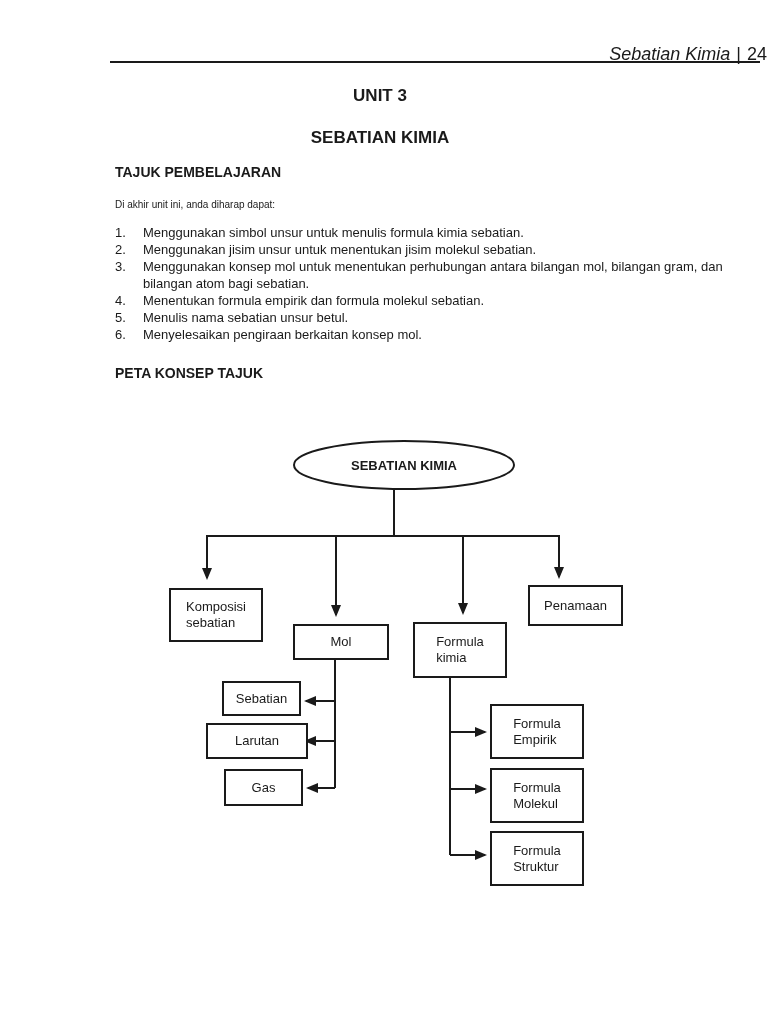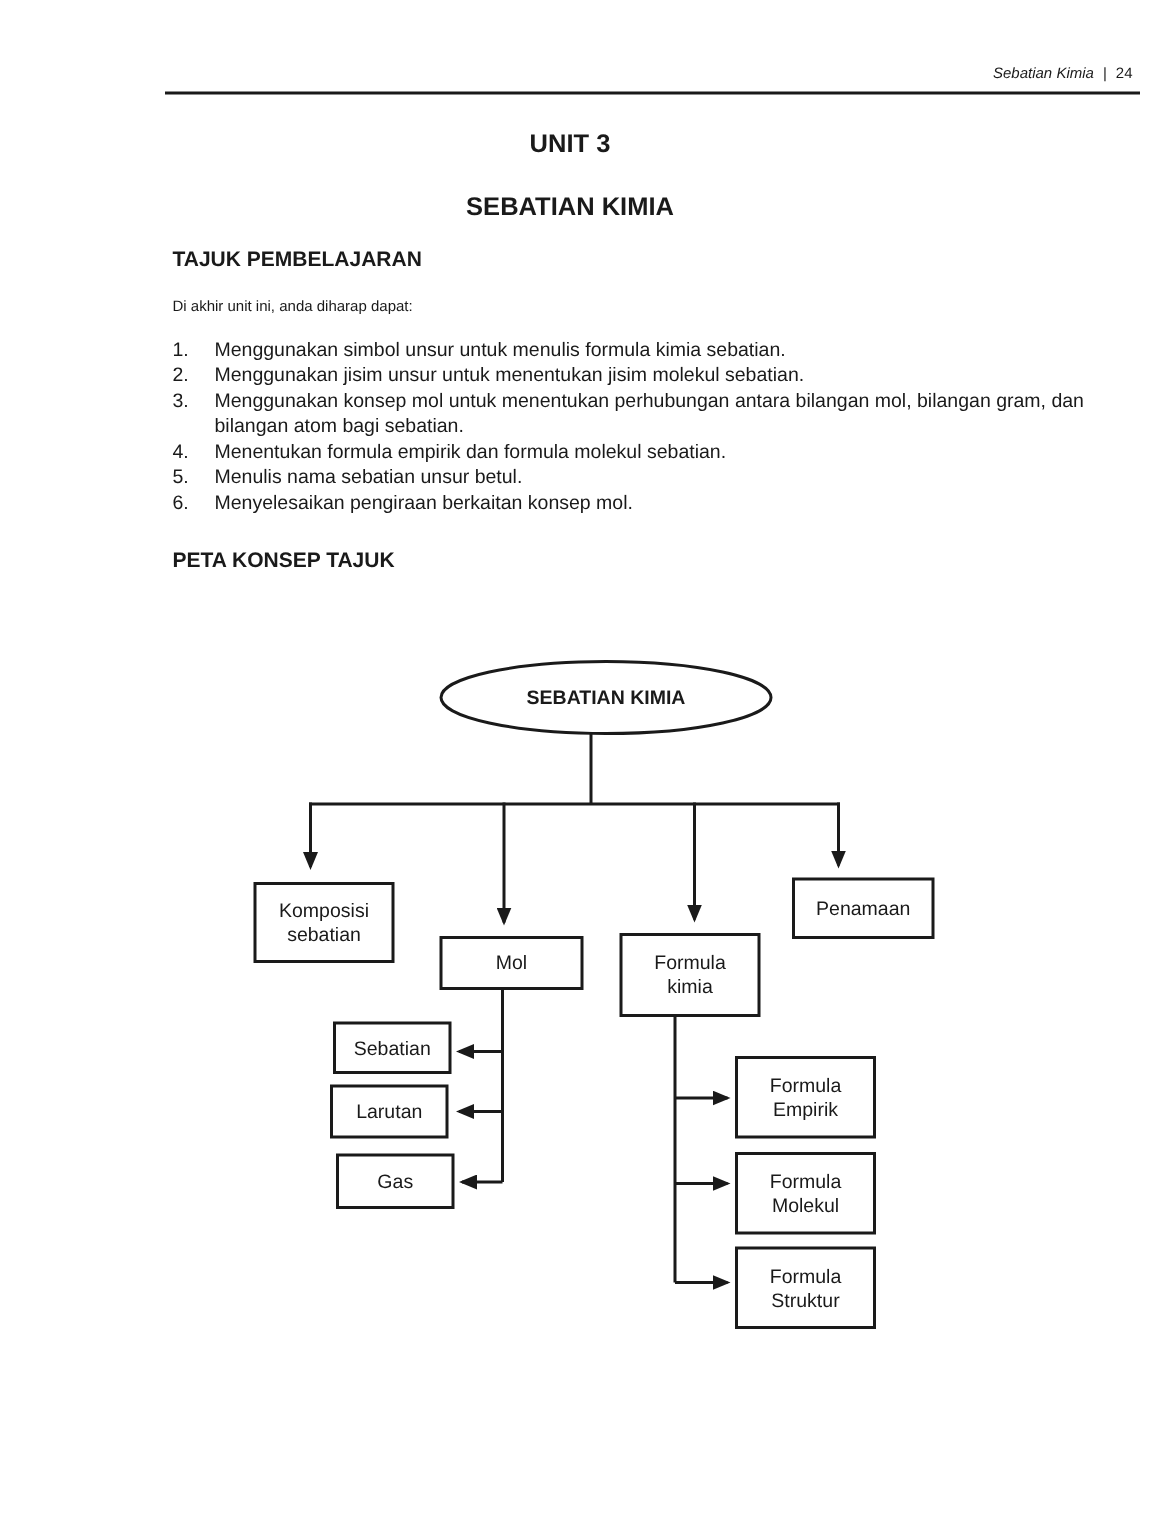--- a/index.html
+++ b/index.html
@@ -2,21 +2,21 @@
 <html><head>
 <meta charset="utf-8">
 <style>
   html,body{margin:0;padding:0}
   body{
     width:768px;height:1024px;background:#ffffff;position:relative;
     font-family:"Liberation Sans",sans-serif;color:#1a1a1a;overflow:hidden;
   }
   .abs{position:absolute}
   
-  .header-text{top:44px;right:13px;font-size:10px;white-space:nowrap}
+  .header-text{top:44px;right:1px;font-size:18px;white-space:nowrap}
   .header-text .it{font-style:italic}
   .header-text .sep{margin:0 6px}
   .header-rule{top:61px;left:110px;width:650px;height:2px;background:#1a1a1a}
   
   .center-title{left:380px;transform:translateX(-50%);font-size:17px;font-weight:bold;white-space:nowrap}
   .unit-title{top:86px}
   .unit-subtitle{top:128px}
   
   .h2{font-size:14px;font-weight:bold;white-space:nowrap}
   .hasil{top:164px;left:115px}
@@ -24,21 +24,21 @@
   .intro{top:199px;left:115px;font-size:10px;white-space:nowrap}
   
   .list{top:224px;left:115px;width:640px;font-size:13px;line-height:17px}
   .li{display:flex}
   .li .num{flex:0 0 28px}
   .li .txt{flex:1}
   
   .canvas{top:0;left:0}
   .node{
     position:absolute;border:2px solid #1a1a1a;background:#ffffff;
-    display:flex;align-items:center;justify-content:center;text-align:center;
+    display:flex;align-items:center;justify-content:center;
     font-size:13px;line-height:16px;white-space:pre-line;box-sizing:border-box;
   }
   .root-label{top:465px;left:404px;transform:translate(-50%,-50%);font-size:13px;font-weight:bold;white-space:nowrap}
 </style>
 </head>
 <body>
 
 <div class="abs header-text">
   <span class="it">Sebatian Kimia</span><span class="sep">|</span><span>24</span>
 </div>
@@ -106,20 +106,20 @@
 
 <div class="abs root-label">SEBATIAN KIMIA</div>
 
 <div class="node" style="left:169px;top:588px;width:94px;height:54px">Komposisi
 sebatian</div>
 <div class="node" style="left:293px;top:624px;width:96px;height:36px">Mol</div>
 <div class="node" style="left:413px;top:622px;width:94px;height:56px">Formula
 kimia</div>
 <div class="node" style="left:528px;top:585px;width:95px;height:41px">Penamaan</div>
 <div class="node" style="left:222px;top:681px;width:79px;height:35px">Sebatian</div>
-<div class="node" style="left:220px;top:723px;width:79px;height:36px">Larutan</div>
+<div class="node" style="left:206px;top:723px;width:102px;height:36px">Larutan</div>
 <div class="node" style="left:224px;top:769px;width:79px;height:37px">Gas</div>
 <div class="node" style="left:490px;top:704px;width:94px;height:55px">Formula
 Empirik</div>
 <div class="node" style="left:490px;top:768px;width:94px;height:55px">Formula
 Molekul</div>
 <div class="node" style="left:490px;top:831px;width:94px;height:55px">Formula
 Struktur</div>
 
 </body></html>

